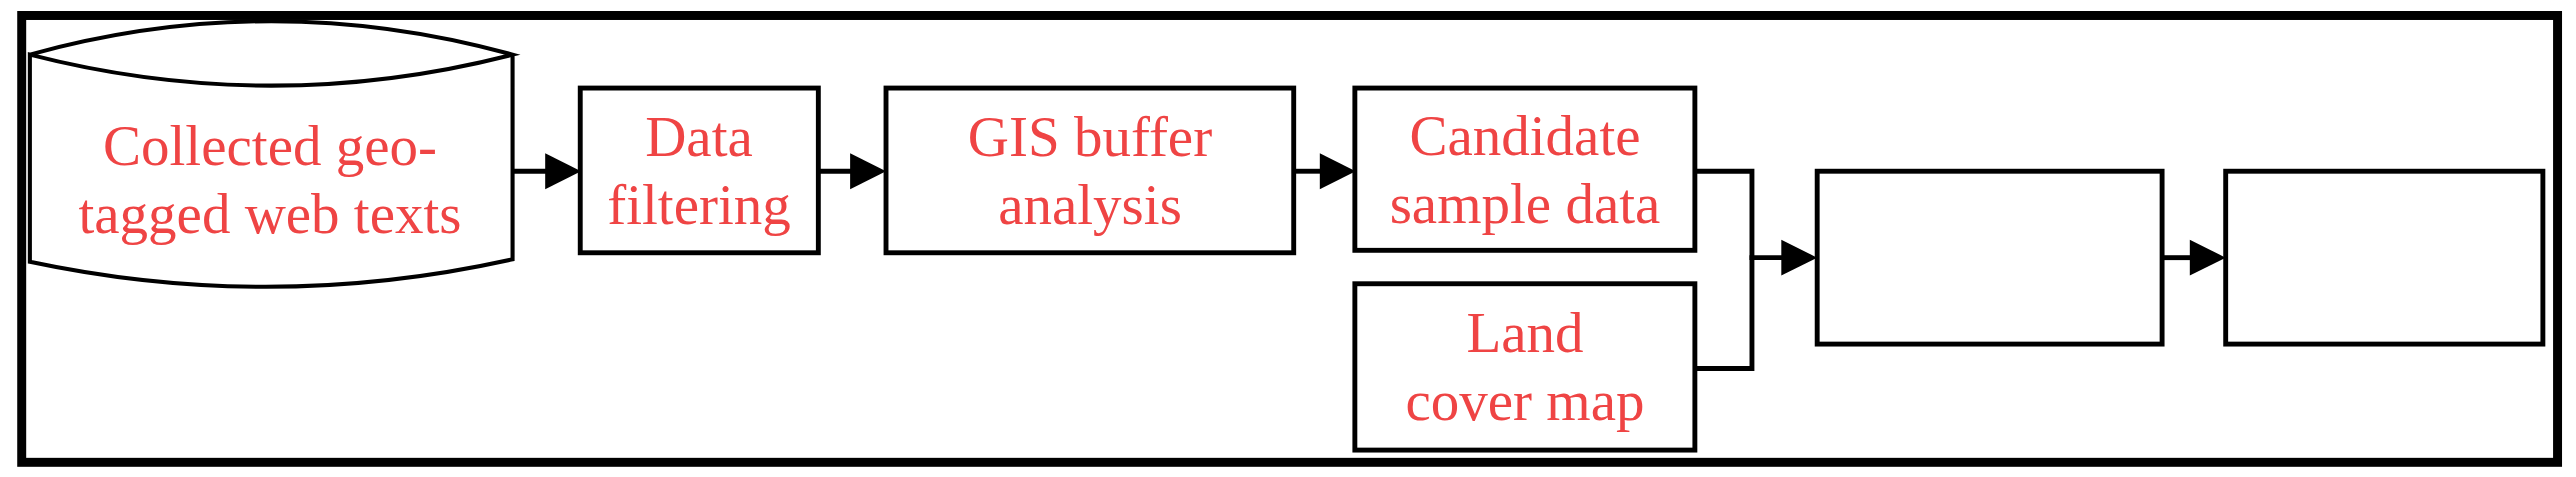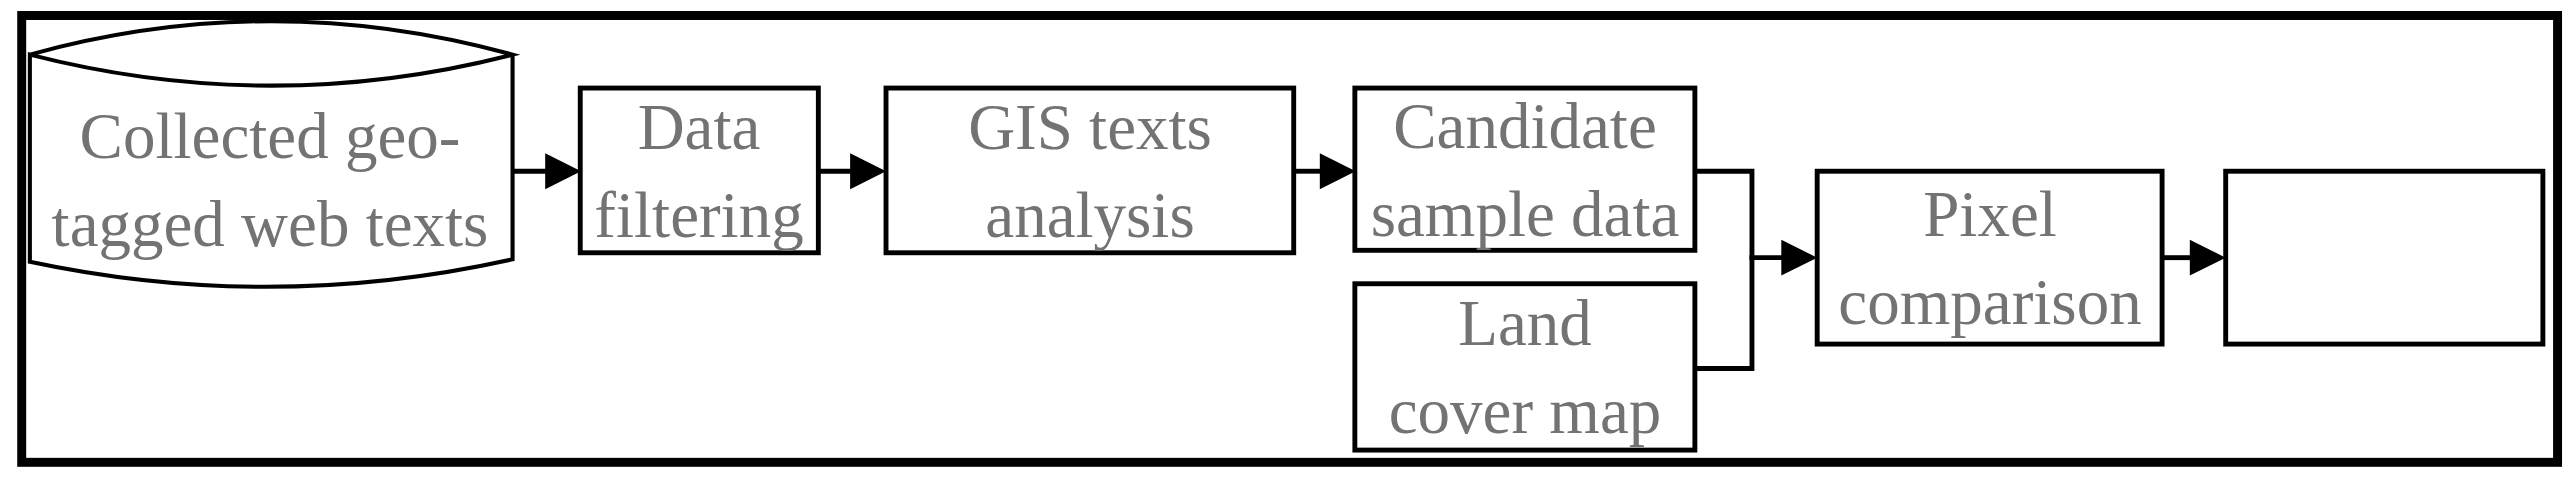--- a/index.html
+++ b/index.html
@@ -19,23 +19,23 @@
     position: absolute;
     left: 0;
     top: 0;
     display: block;
   }
   .lbl {
     position: absolute;
     transform: translate(-50%, -50%);
     text-align: center;
     white-space: pre-line;
-    font-size: 65px;
-    line-height: 88px;
-    color: #737373;
+    font-size: 57px;
+    line-height: 68px;
+    color: #ef4444;
     pointer-events: none;
   }
 </style>
 </head>
 <body>
 
 <div class="stage">
 
   <svg width="2576" height="477" viewBox="0 0 3156 585">
 
@@ -75,23 +75,21 @@
     <g>
       <line x1="2650" y1="316" x2="2686" y2="316" stroke="#000000" stroke-width="6"></line>
       <polygon points="2728,316 2684,294 2684,338" fill="#000000"></polygon>
     </g>
   </svg>
 
   <div class="lbl" style="left:270px;  top:180px;">Collected geo-
 tagged web texts</div>
   <div class="lbl" style="left:699px;  top:171px;text-align:center;">Data
 filtering</div>
-  <div class="lbl" style="left:1090px; top:171px;">GIS texts
+  <div class="lbl" style="left:1090px; top:171px;">GIS buffer
 analysis</div>
   <div class="lbl" style="left:1525px; top:170px;">Candidate
 sample data</div>
   <div class="lbl" style="left:1525px; top:367px;">Land
 cover map</div>
-  <div class="lbl" style="left:1990px; top:258px;">Pixel
-comparison</div>
 
 </div>
 
 
 </body></html>

